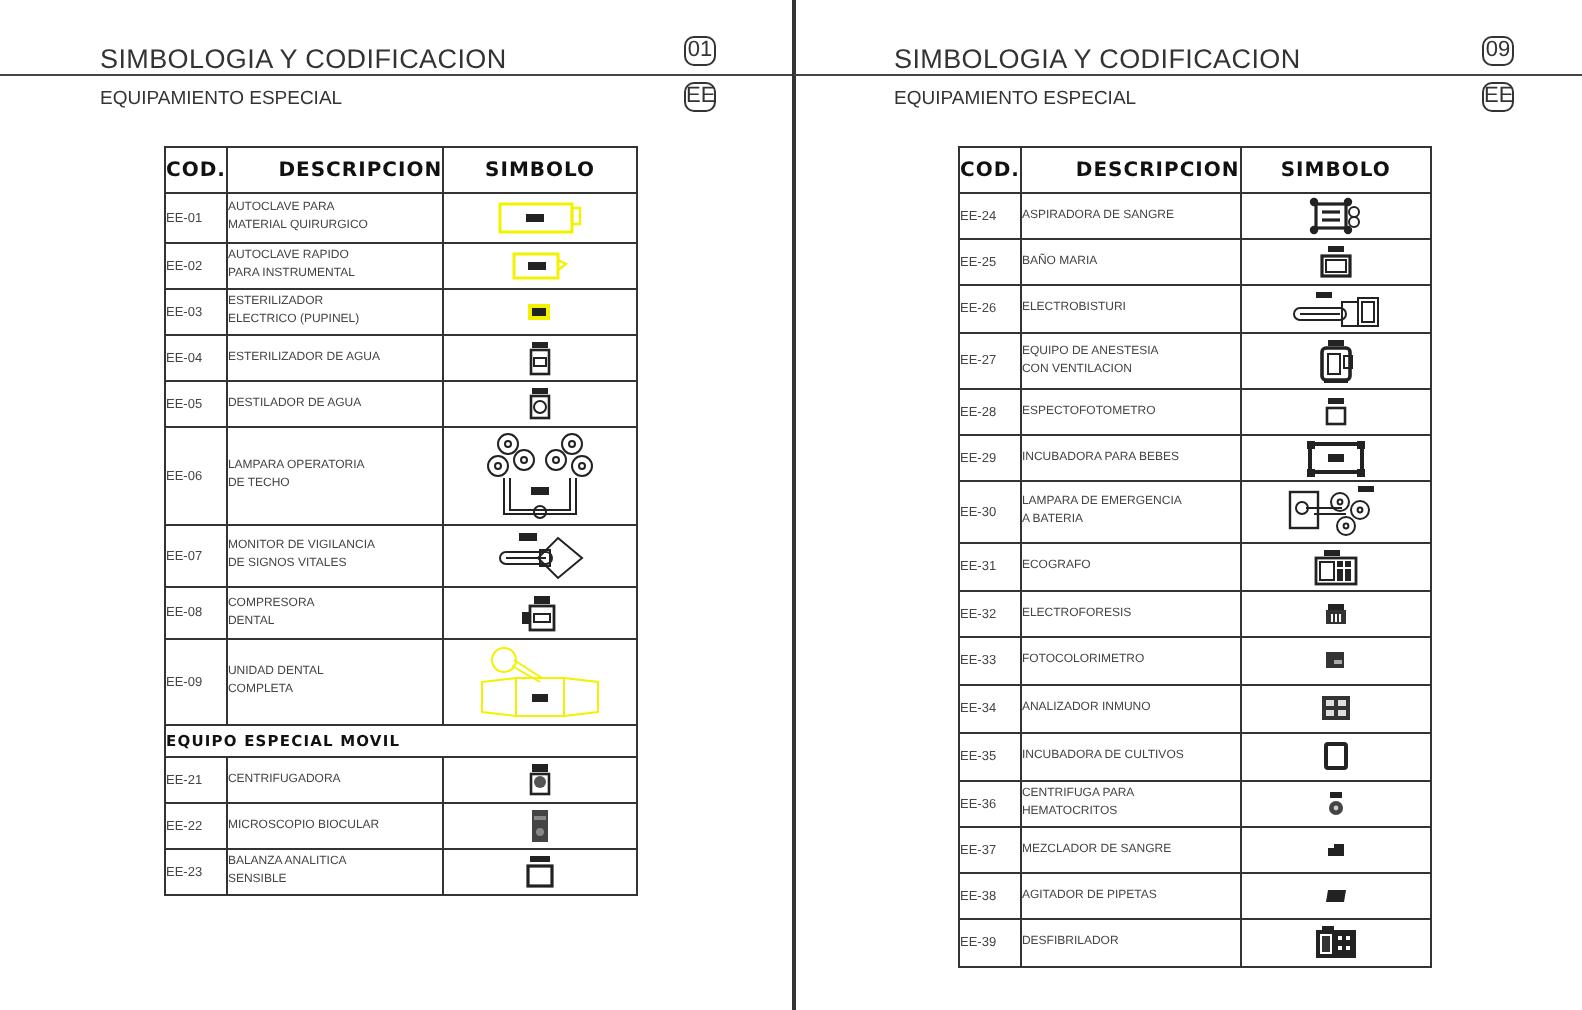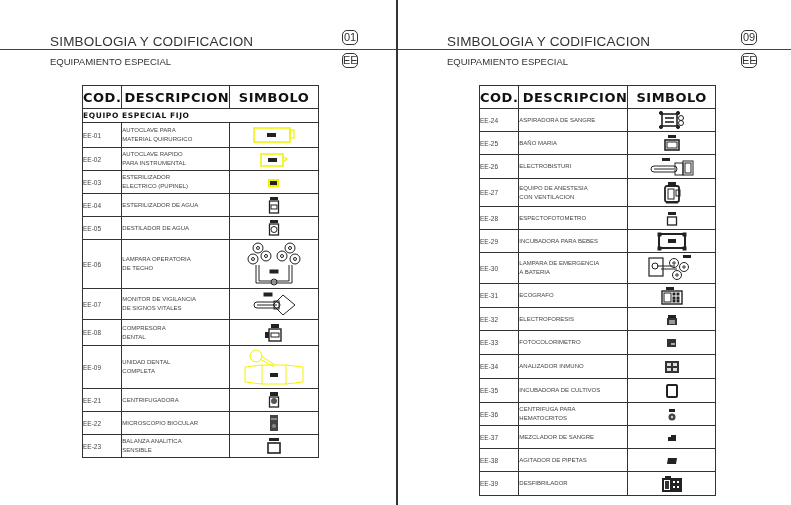--- a/index.html
+++ b/index.html
@@ -1,27 +1,27 @@
 <!DOCTYPE html>
 <html><head>
 <meta charset="utf-8">
 <style>
   html, body { margin:0; padding:0; background:#fff; }
   body { width:791px; height:505px; position:relative; overflow:hidden; font-family:"Liberation Sans", sans-serif; color:#222; }
-  .page { position:absolute; top:12px; height:369px; }
+  .page { position:absolute; top:0; height:369px; }
   .page.left { left:0; width:397px; }
   .page.right { left:397px; width:394px; }
   .divider-v { position:absolute; left:396px; top:0; width:2px; height:505px; background:#333; }
   .title { position:absolute; top:22px; font-size:13.5px; letter-spacing:0.2px; color:#333; }
   .hline { position:absolute; top:37px; height:1px; background:#444; }
   .subtitle { position:absolute; top:44px; font-size:9.5px; color:#333; }
   .badge { position:absolute; width:14px; height:13px; border:1.2px solid #333; border-radius:5px; font-size:11px; line-height:13px; text-align:center; color:#333; }
   table.sym { position:absolute; border-collapse:collapse; top:73px; }
   table.sym td, table.sym th { border:1px solid #333; padding:0; }
-  table.sym th { font-family:"DejaVu Sans", sans-serif; font-weight:bold; font-size:13px; letter-spacing:0.5px; color:#111; height:22px; }
+  table.sym th { font-family:"DejaVu Sans", sans-serif; font-weight:bold; font-size:10px; letter-spacing:0.5px; color:#111; height:22px; }
   th.desc { text-align:right; padding-left:14px; }
   td.code { font-size:6.5px; color:#444; text-align:left; padding-left:4px; }
   td.desc { font-size:6px; color:#444; padding-left:4px; line-height:9px; }
   td.sym { text-align:center; vertical-align:middle; }
   td.section { font-family:"DejaVu Sans", sans-serif; font-weight:bold; font-size:7.5px; letter-spacing:0.6px; padding-left:14px; color:#111; height:13px; }
   .outer { border:1.6px solid #222 !important; }
   svg { display:inline-block; vertical-align:middle; }
 </style>
 </head>
 <body>
@@ -38,23 +38,20 @@
         <col style="width:30px">
         <col style="width:109px">
         <col style="width:98px">
       </colgroup>
     <tbody>
         <tr>
       <th>COD.</th>
       <th class="desc">DESCRIPCION</th>
       <th>SIMBOLO</th>
     </tr>
-    <tr>
-          <td colspan="3" class="section">EQUIPO ESPECIAL FIJO</td>
-        </tr>
 
     <tr style="height:25px">
       <td class="code">EE-01</td>
       <td class="desc">
             <div>AUTOCLAVE PARA</div>
             <div>MATERIAL QUIRURGICO</div>
           </td>
       <td class="sym"><svg width="46" height="18">
               <rect x="3" y="2" width="36" height="14" fill="none" stroke="#f2f200" stroke-width="1.5"></rect>
               <rect x="39" y="4" width="4" height="8" fill="none" stroke="#f2f200" stroke-width="1.2"></rect>
@@ -168,20 +165,23 @@
               <circle cx="14" cy="9" r="6"></circle>
               <line x1="18" y1="12" x2="32" y2="20"></line>
               <line x1="19" y1="9" x2="33" y2="18"></line>
               <path d="M3 20 L20 18 L44 18 L61 20 L61 35 L44 37 L20 37 L3 35 Z"></path>
               <line x1="20" y1="18" x2="20" y2="37"></line>
               <line x1="44" y1="18" x2="44" y2="37"></line>
               <rect x="28" y="26" width="8" height="4" fill="#222" stroke="none"></rect>
             </svg></td>
     </tr>
 
+    <tr>
+          <td colspan="3" class="section" style="height:15px">EQUIPO ESPECIAL MOVIL</td>
+        </tr>
 
     <tr style="height:23px">
       <td class="code">EE-21</td>
       <td class="desc">
             <div>CENTRIFUGADORA</div>
           </td>
       <td class="sym"><svg width="14" height="18">
               <rect x="3" y="1" width="8" height="4" fill="#222"></rect>
               <rect x="2.5" y="6" width="9" height="10" fill="none" stroke="#222" stroke-width="1.3"></rect>
               <circle cx="7" cy="10" r="3" fill="#555"></circle>

